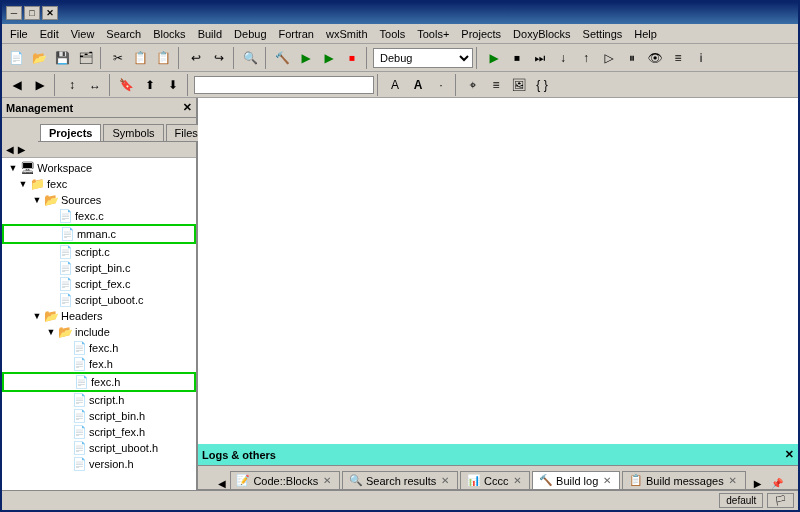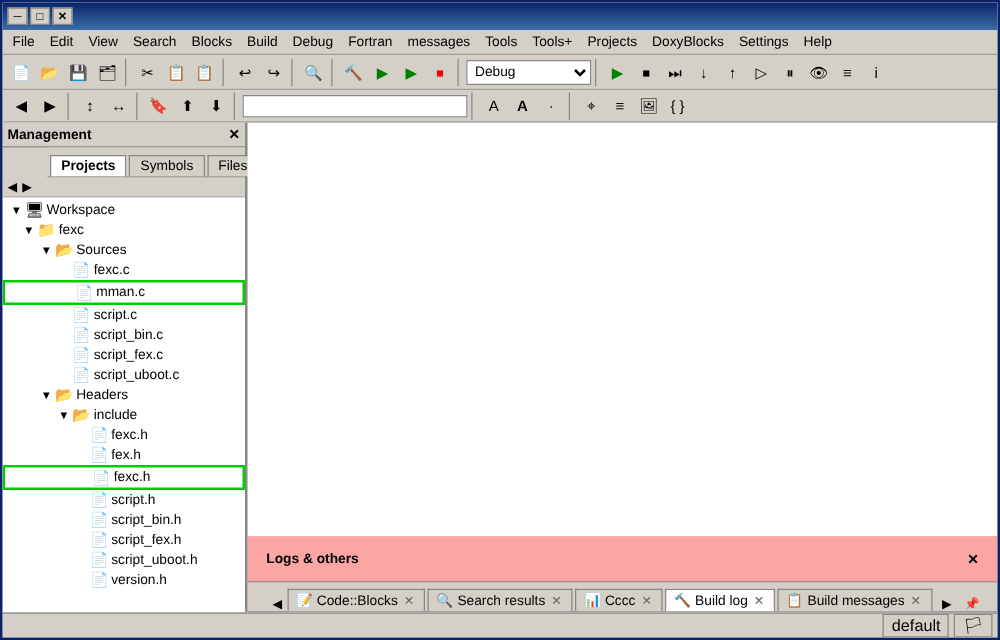--- a/index.html
+++ b/index.html
@@ -157,27 +157,27 @@
       display: inline-flex; align-items: center; justify-content: center;
       font-size: 9px; cursor: pointer;
     }
     .tree-icon { margin-right: 2px; font-size: 12px; }
     .tree-label { font-size: 11px; }
     .tree-item-highlighted {
       border: 2px solid #00cc00;
       background: white;
     }
     .logs-header {
-      height: 37px;
-      background: #fca5a5;
+      height: 22px;
+      background: #5eead4;
       border-bottom: 1px solid #888;
       display: flex;
       align-items: center;
       justify-content: space-between;
-      padding: 0 15px;
+      padding: 0 4px;
       font-size: 11px;
       font-weight: bold;
     }
     .logs-tabs {
       height: 24px;
       display: flex;
       align-items: flex-end;
       background: #d4d0c8;
       padding: 0 0 0 16px;
       border-bottom: 1px solid #888;
@@ -220,21 +220,21 @@
     }
     .status-right {
       display: flex;
       align-items: center;
       gap: 4px;
     }
     .status-item {
       padding: 1px 6px;
       border: 1px solid #888;
       background: #d4d0c8;
-      font-size: 13px;
+      font-size: 10px;
     }
 
     
     .app-window {
       width: 800px;
       height: 512px;
       display: flex;
       flex-direction: column;
       overflow: hidden;
       border: 2px solid #0a246a;
@@ -282,21 +282,21 @@
 
   <div class="menu-bar">
     <span class="menu-item">File</span>
     <span class="menu-item">Edit</span>
     <span class="menu-item">View</span>
     <span class="menu-item">Search</span>
     <span class="menu-item">Blocks</span>
     <span class="menu-item">Build</span>
     <span class="menu-item">Debug</span>
     <span class="menu-item">Fortran</span>
-    <span class="menu-item">messages</span>
+    <span class="menu-item">wxSmith</span>
     <span class="menu-item">Tools</span>
     <span class="menu-item">Tools+</span>
     <span class="menu-item">Projects</span>
     <span class="menu-item">DoxyBlocks</span>
     <span class="menu-item">Settings</span>
     <span class="menu-item">Help</span>
   </div>
 
   <div class="toolbar-row">
     <div class="tb-btn">📄</div>

